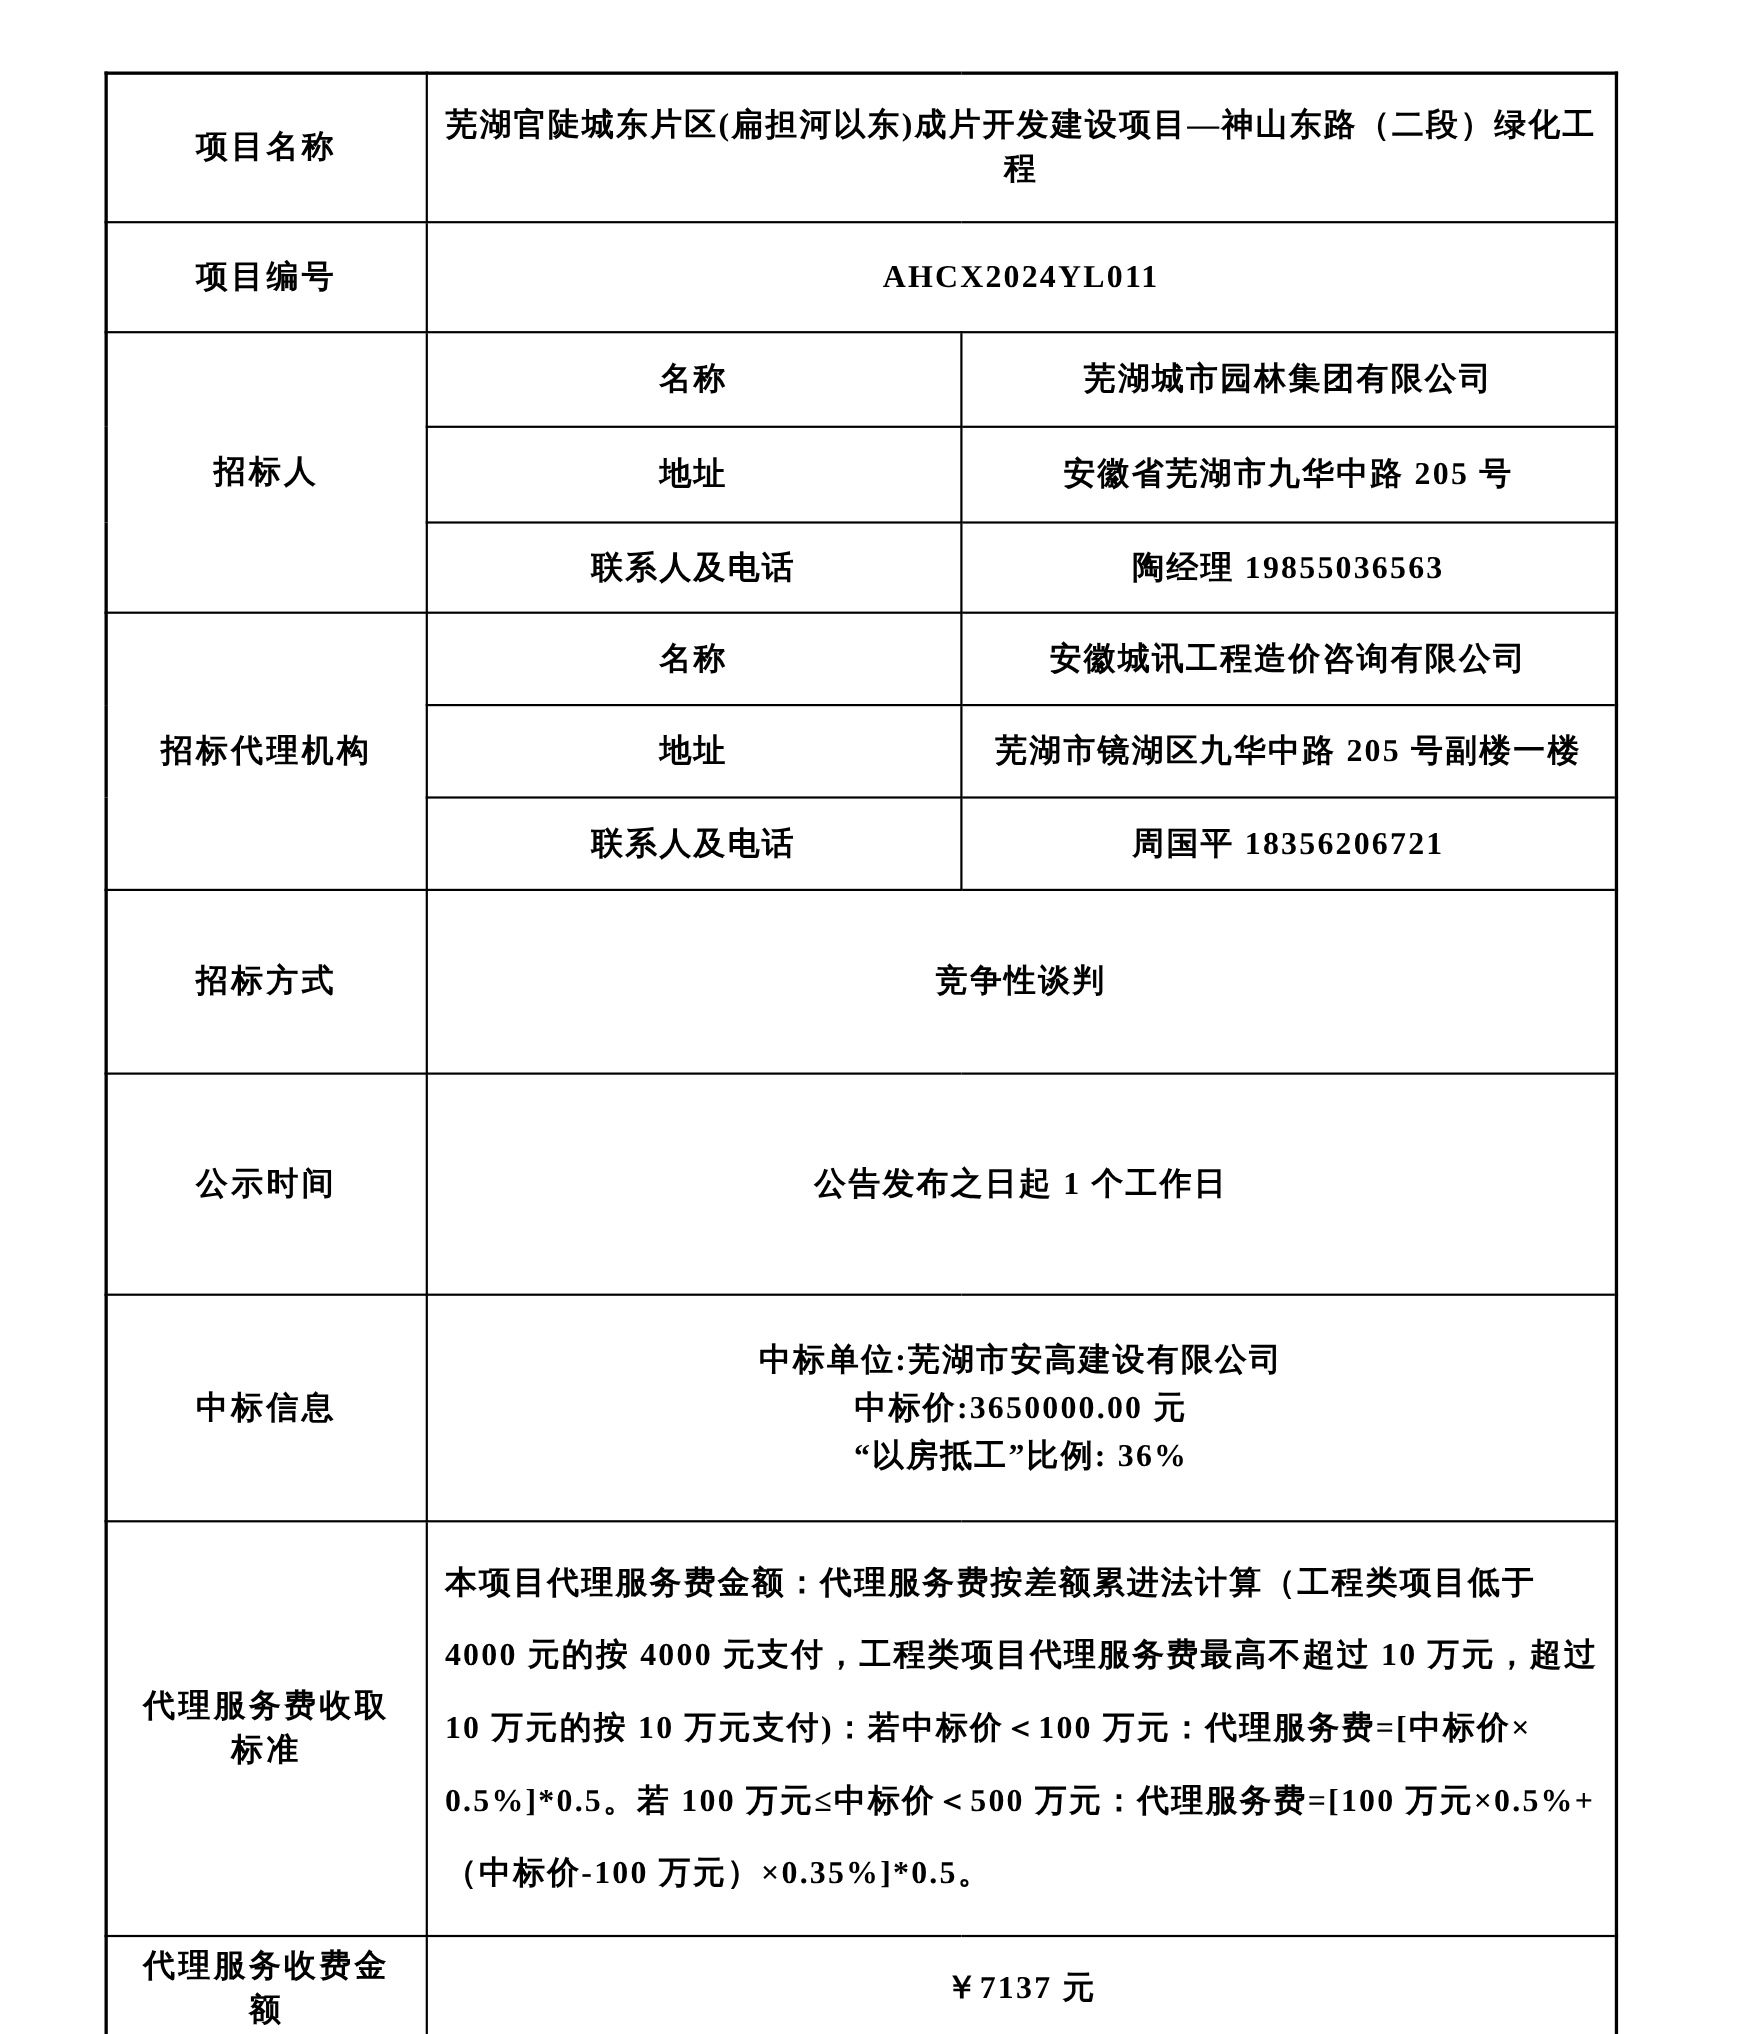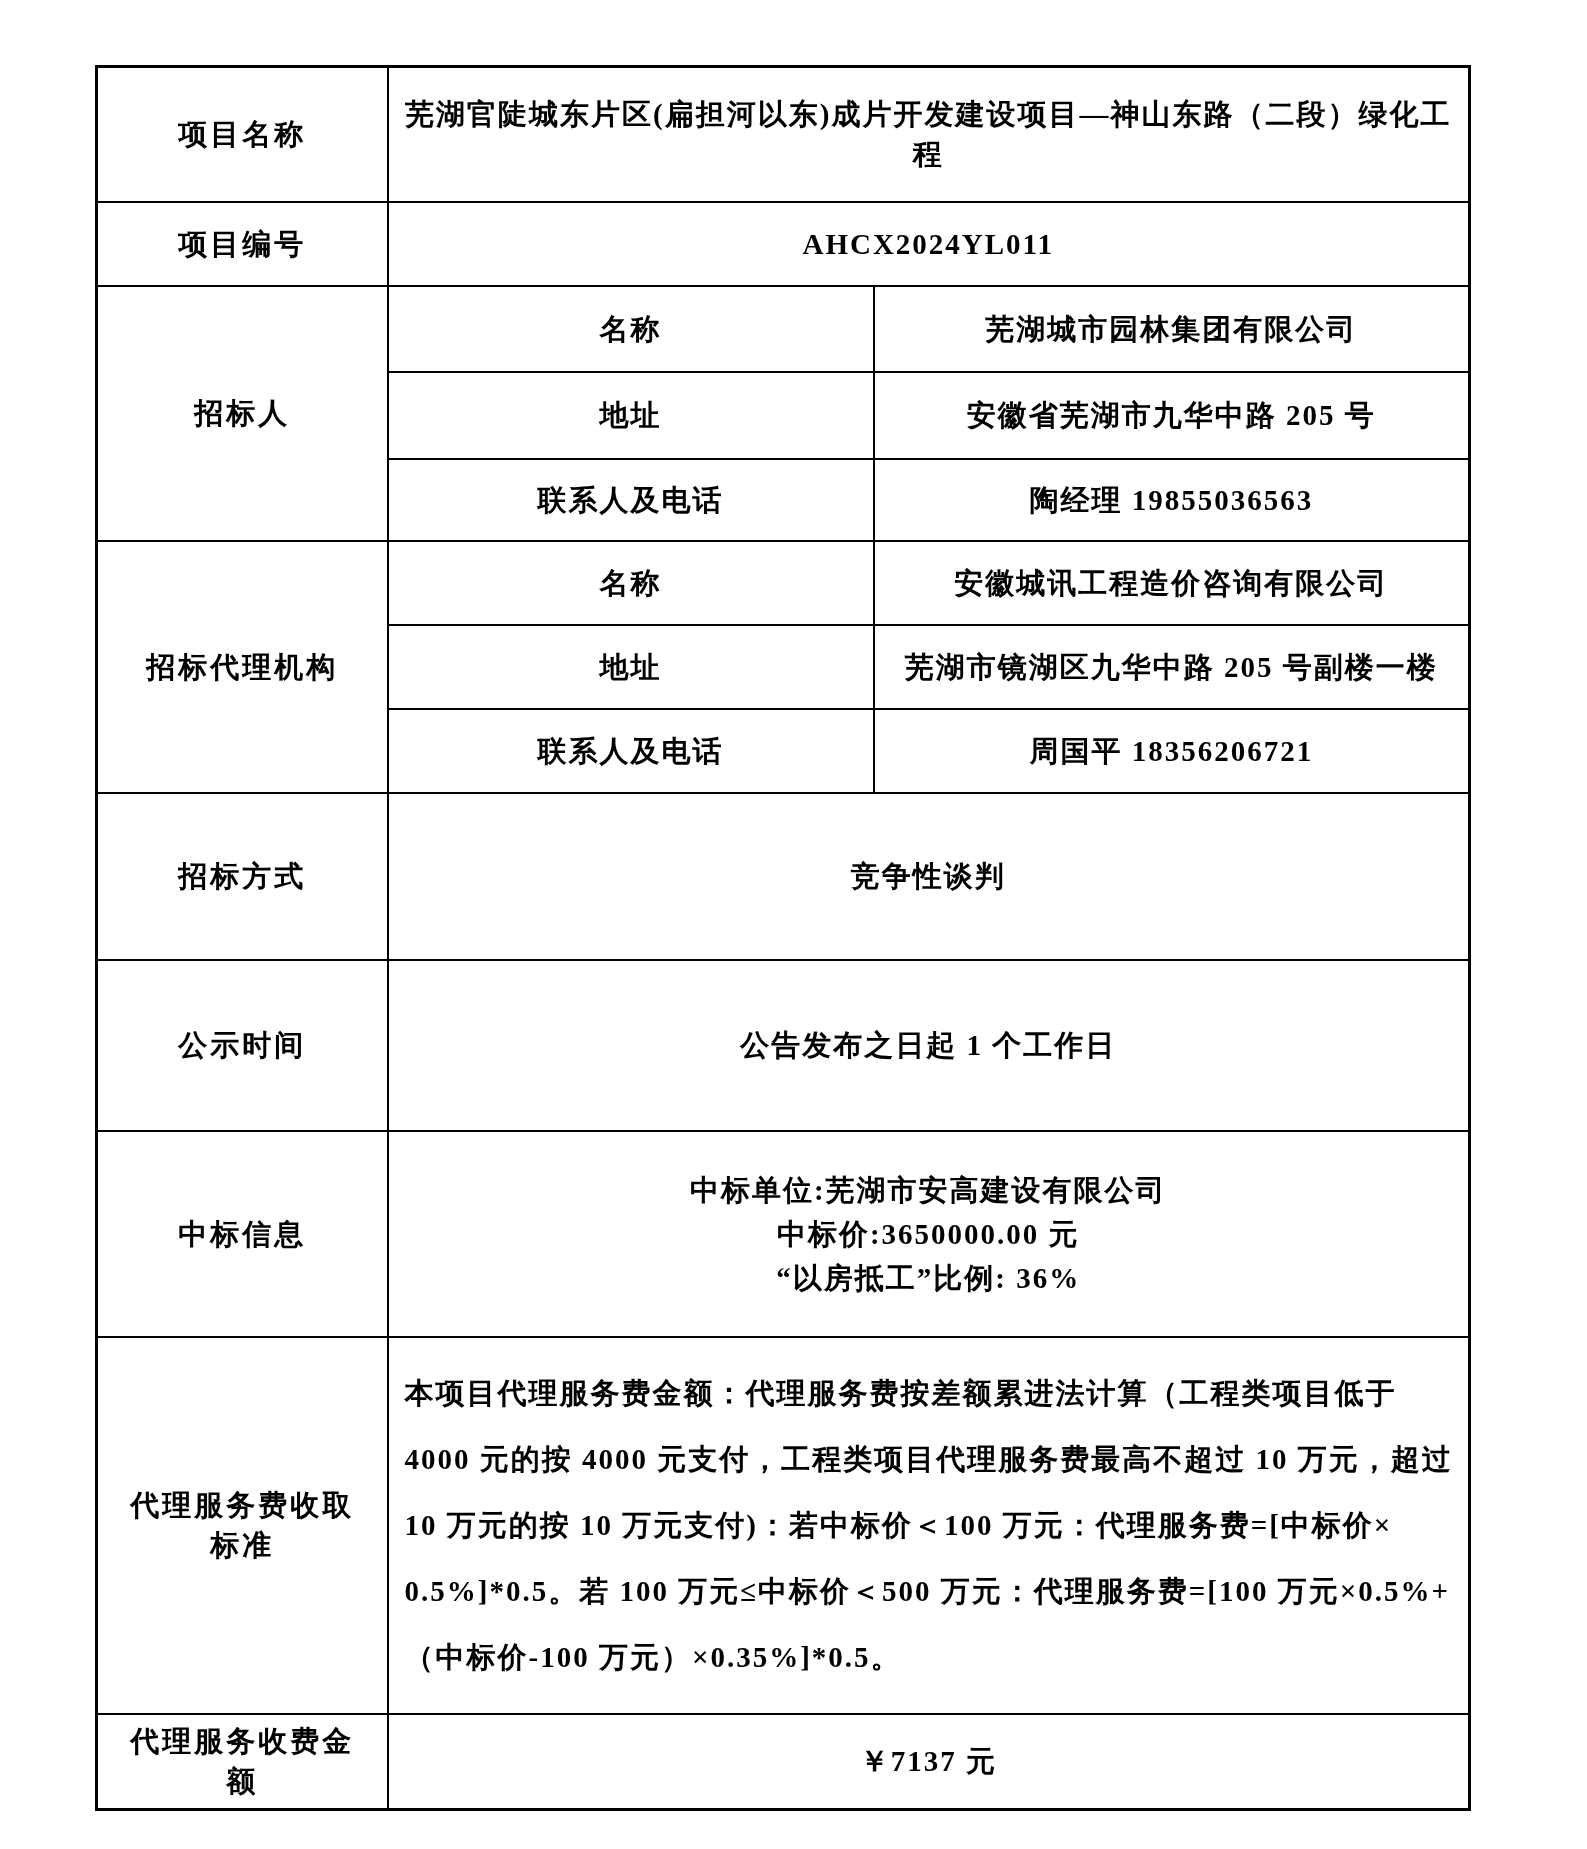--- a/index.html
+++ b/index.html
@@ -75,21 +75,21 @@
       </colgroup>
 
     <tbody>
         <tr style="height:135px">
       <td class="label">项目名称</td>
       <td colspan="2">
         <div class="title-text">芜湖官陡城东片区(扁担河以东)成片开发建设项目—神山东路（二段）绿化工程</div>
       </td>
     </tr>
 
-    <tr style="height:84px">
+    <tr style="height:100px">
       <td class="label">项目编号</td>
       <td colspan="2">AHCX2024YL011</td>
     </tr>
 
     <tr style="height:86px">
       <td class="label" rowspan="3">招标人</td>
       <td>名称</td>
       <td>芜湖城市园林集团有限公司</td>
     </tr>
     <tr style="height:87px">
@@ -113,21 +113,21 @@
     <tr style="height:84px">
       <td>联系人及电话</td>
       <td>周国平 18356206721</td>
     </tr>
 
     <tr style="height:167px">
       <td class="label">招标方式</td>
       <td colspan="2">竞争性谈判</td>
     </tr>
 
-    <tr style="height:171px">
+    <tr style="height:201px">
       <td class="label">公示时间</td>
       <td colspan="2">公告发布之日起 1 个工作日</td>
     </tr>
 
     <tr style="height:206px">
       <td class="label">中标信息</td>
       <td colspan="2" class="center-lines">
         <div class="ln">中标单位:芜湖市安高建设有限公司</div>
         <div class="ln">中标价:3650000.00 元</div>
         <div class="ln">“以房抵工”比例: 36%</div>

